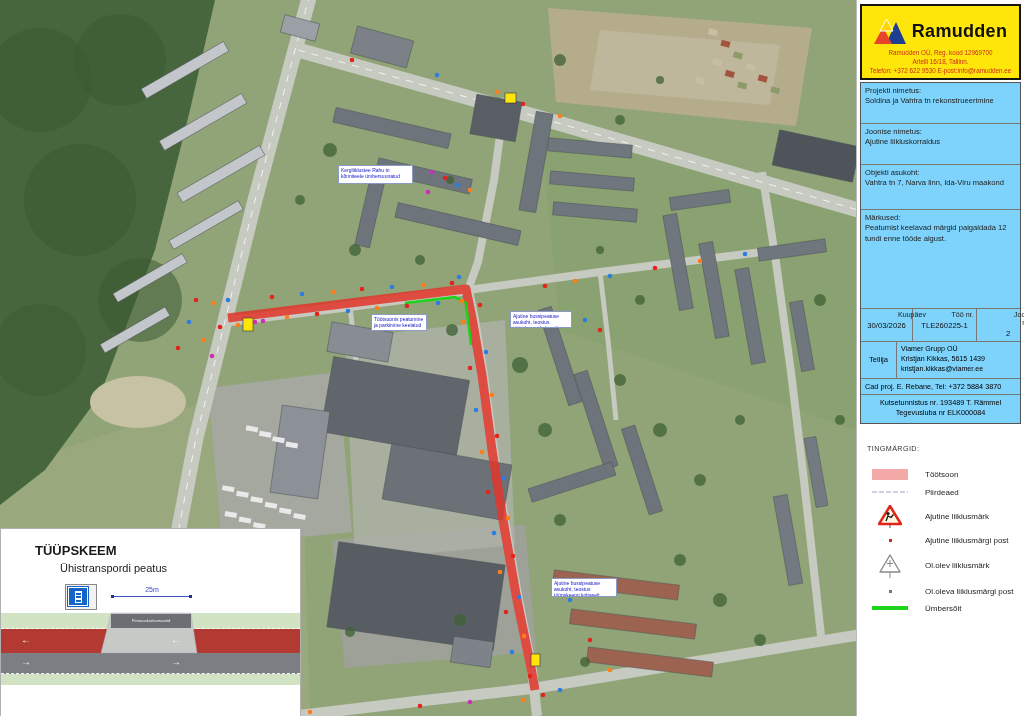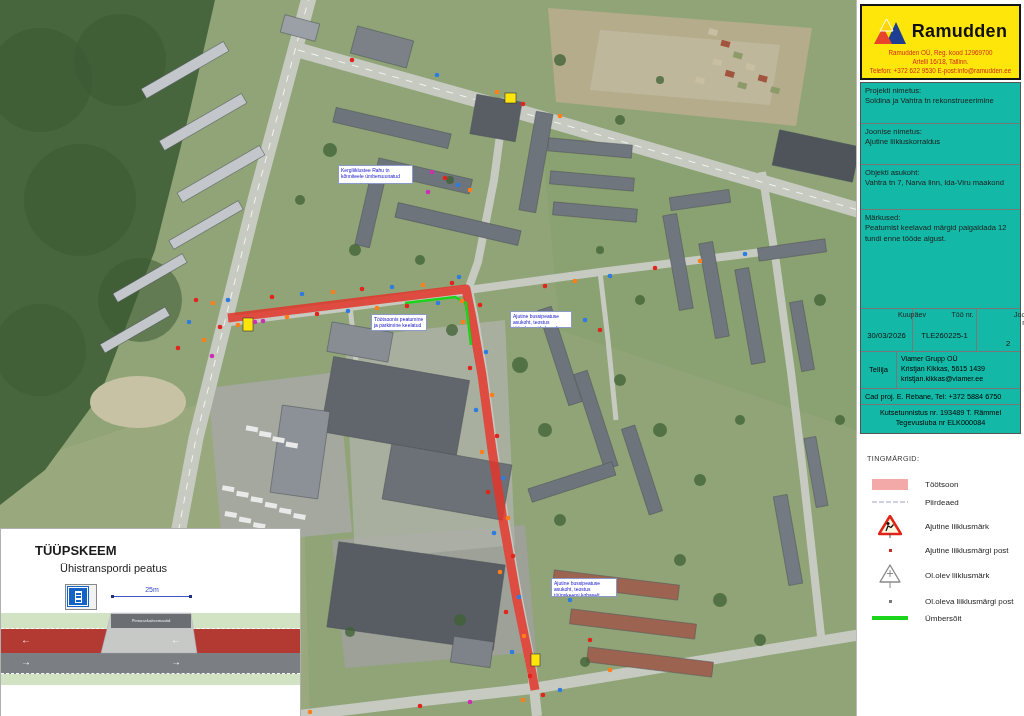--- a/index.html
+++ b/index.html
@@ -20,29 +20,29 @@
     position:absolute;left:856px;top:0;width:168px;height:716px;background:#ffffff;
     border-left:1px solid #bbb;box-sizing:border-box;
   }
   #logo-box{
     margin:4px 3px 0 3px;border:2px solid #141414;background:#ffe60a;height:76px;
     text-align:center;box-sizing:border-box;padding-top:12px;
   }
   .logo-row{display:flex;justify-content:center;align-items:center;gap:4px;}
   .brand{font-size:18px;font-weight:bold;color:#101010;letter-spacing:.3px;}
   .logo-addr{font-size:6.3px;color:#cf2a20;line-height:1.45;margin-top:4px;}
-  #info-box{margin:2px 3px 0 3px;border:1px solid #555;background:#14b8a6;}
+  #info-box{margin:2px 3px 0 3px;border:1px solid #555;background:#7dd3fc;}
   .sec{padding:3px 4px;border-bottom:1px solid #777;font-size:7.6px;color:#1c1c1c;line-height:1.35;}
   .sec .lbl{display:block;}
   .sec-1{min-height:34px;} .sec-2{min-height:34px;} .sec-3{min-height:38px;} .sec-4{min-height:92px;}
   .tbl{display:grid;grid-template-columns:52px 64px 1fr;border-bottom:1px solid #777;text-align:center;}
   .tbl .cell{border-right:1px solid #777;padding:2px 1px 3px 1px;}
   .tbl .cell:last-child{border-right:none;text-align:center;}
   .tbl .th{font-size:7.1px;color:#222;padding-left:36px;}
-  .tbl .td{font-size:7.7px;color:#111;margin-top:12px;}
+  .tbl .td{font-size:7.7px;color:#111;margin-top:2px;}
   .client-row{display:grid;grid-template-columns:36px 1fr;border-bottom:1px solid #777;}
   .client-row .side{display:flex;align-items:center;justify-content:center;font-size:7.6px;border-right:1px solid #777;}
   .client-row .body{font-size:7.1px;line-height:1.4;padding:3px 2px 3px 4px;}
   .cad-row{font-size:7.3px;padding:3px 4px;border-bottom:1px solid #777;}
   .cert-row{font-size:7.3px;text-align:center;padding:3px 2px 4px 2px;line-height:1.45;}
   
   #legend{margin-top:20px;padding-left:10px;}
   #legend-title{font-size:7.2px;color:#333;letter-spacing:.4px;margin-bottom:16px;}
   .leg-row{display:flex;align-items:center;margin-bottom:8px;}
   .leg-icon{width:46px;display:flex;justify-content:center;align-items:center;}
@@ -364,21 +364,21 @@
     <div class="client-row">
       <div class="side">Tellija</div>
       <div class="body">
         <div>Viamer Grupp OÜ</div>
         <div>Kristjan Kikkas, 5615 1439</div>
         <div>kristjan.kikkas@viamer.ee</div>
       </div>
     </div>
     <div class="cad-row">
       <span>Cad proj.</span>
-      <span>E. Rebane, Tel: +372 5884 6750</span>
+      <span>E. Rebane, Tel: +372 5884 3870</span>
     </div>
     <div class="cert-row">
       <div>Kutsetunnistus nr. 193489 T. Rämmel</div>
       <div>Tegevusluba nr ELK000084</div>
     </div>
   </div>
 
   <div id="legend">
     <div id="legend-title">TINGMÄRGID:</div>
 

